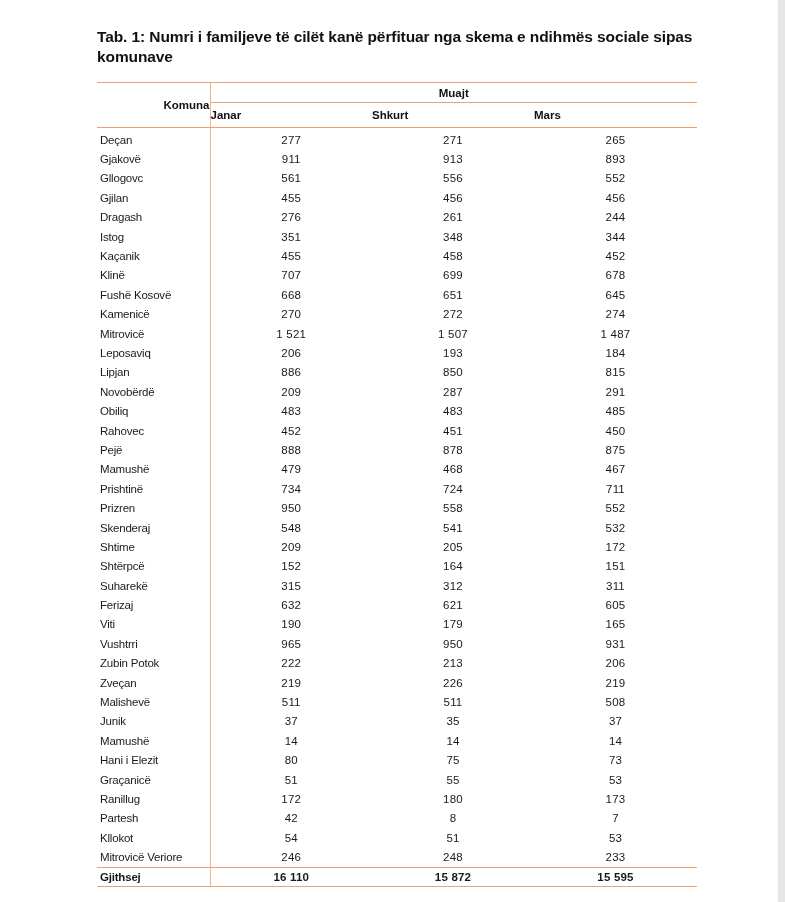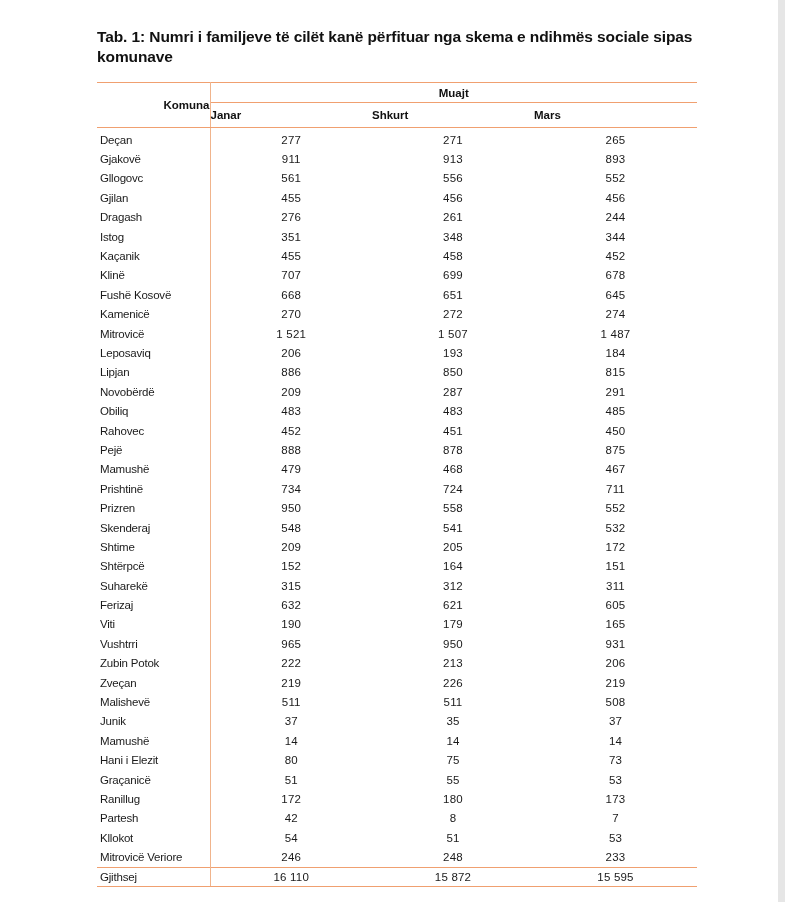--- a/index.html
+++ b/index.html
@@ -91,21 +91,21 @@
       border-right: 1.5px solid #f0b48c;
       white-space: nowrap;
       letter-spacing: -0.2px;
     }
     td.num {
       text-align: center;
       letter-spacing: 0.2px;
     }
     tr.first-row td { padding-top: 2px; margin-left: 16px; }
     tr.total td {
-      font-weight: normal;
+      font-weight: bold;
       border-top: 1.5px solid #f0a070;
       border-bottom: 1.5px solid #f0a070;
       height: 18px;
     }
   </style>
 </head>
 <body>
 
 <div class="page">
   <div class="title">Tab. 1:  Numri i familjeve të cilët kanë përfituar nga skema e ndihmës sociale sipas komunave</div>

